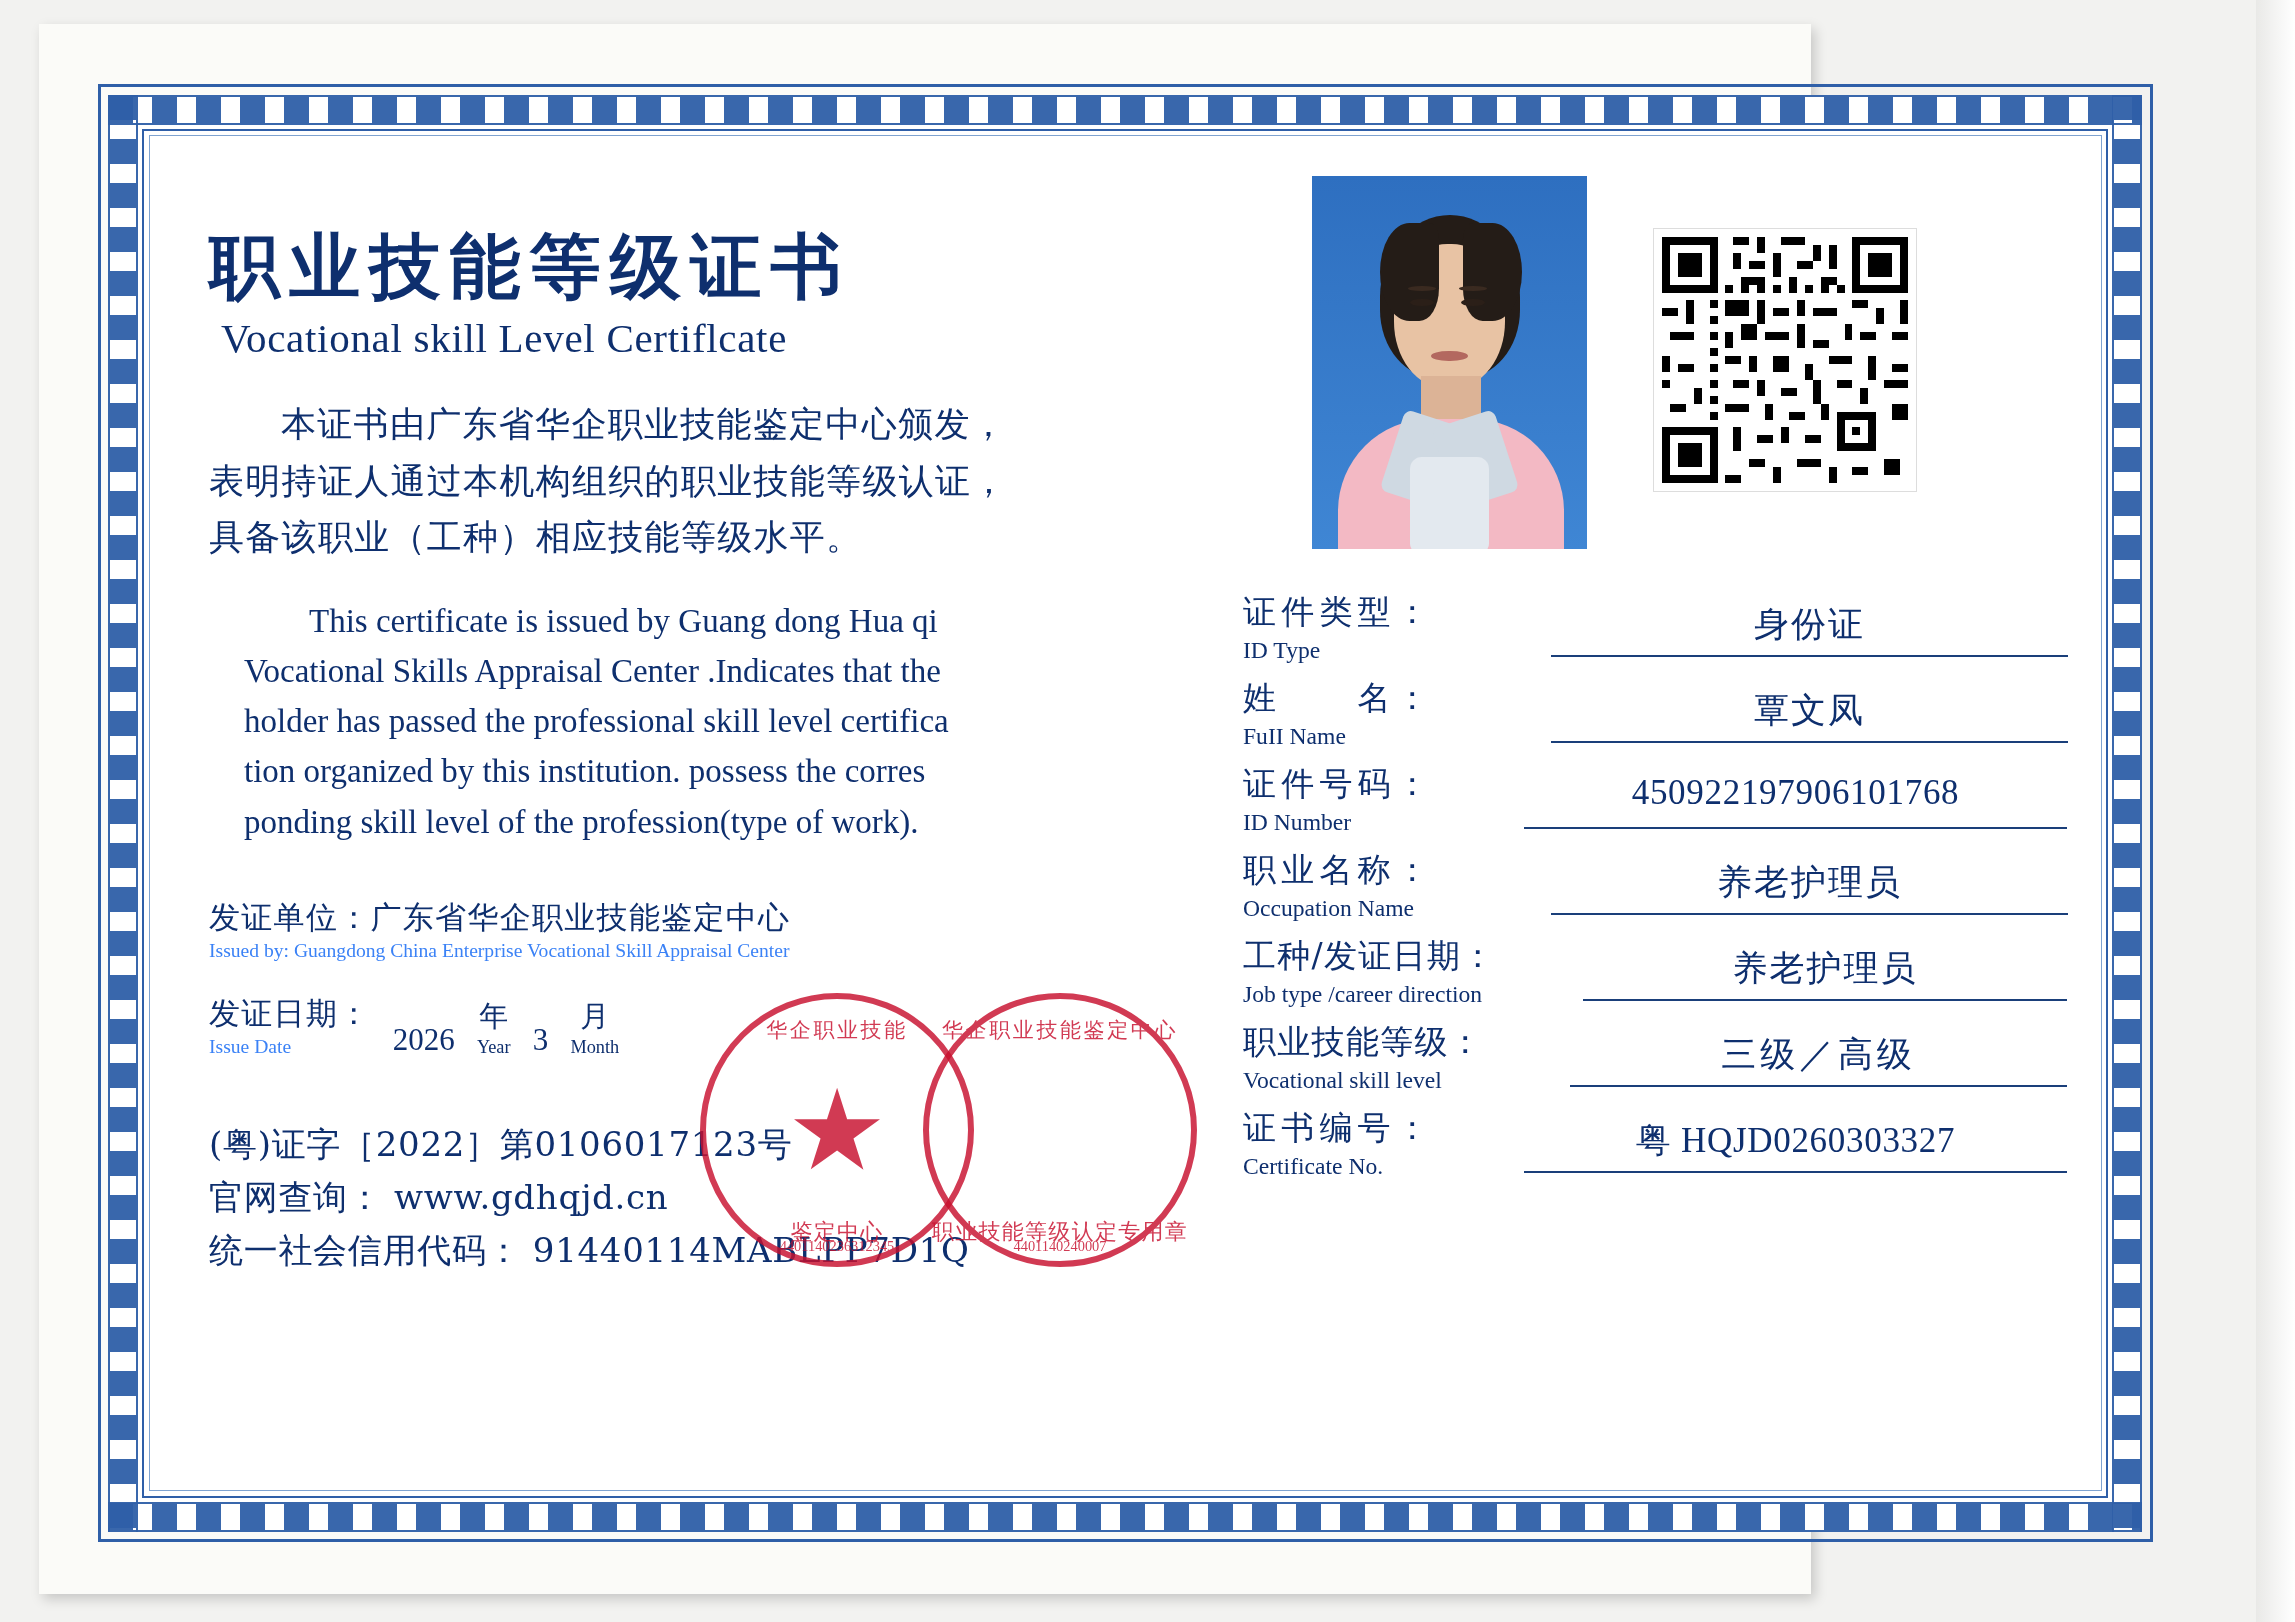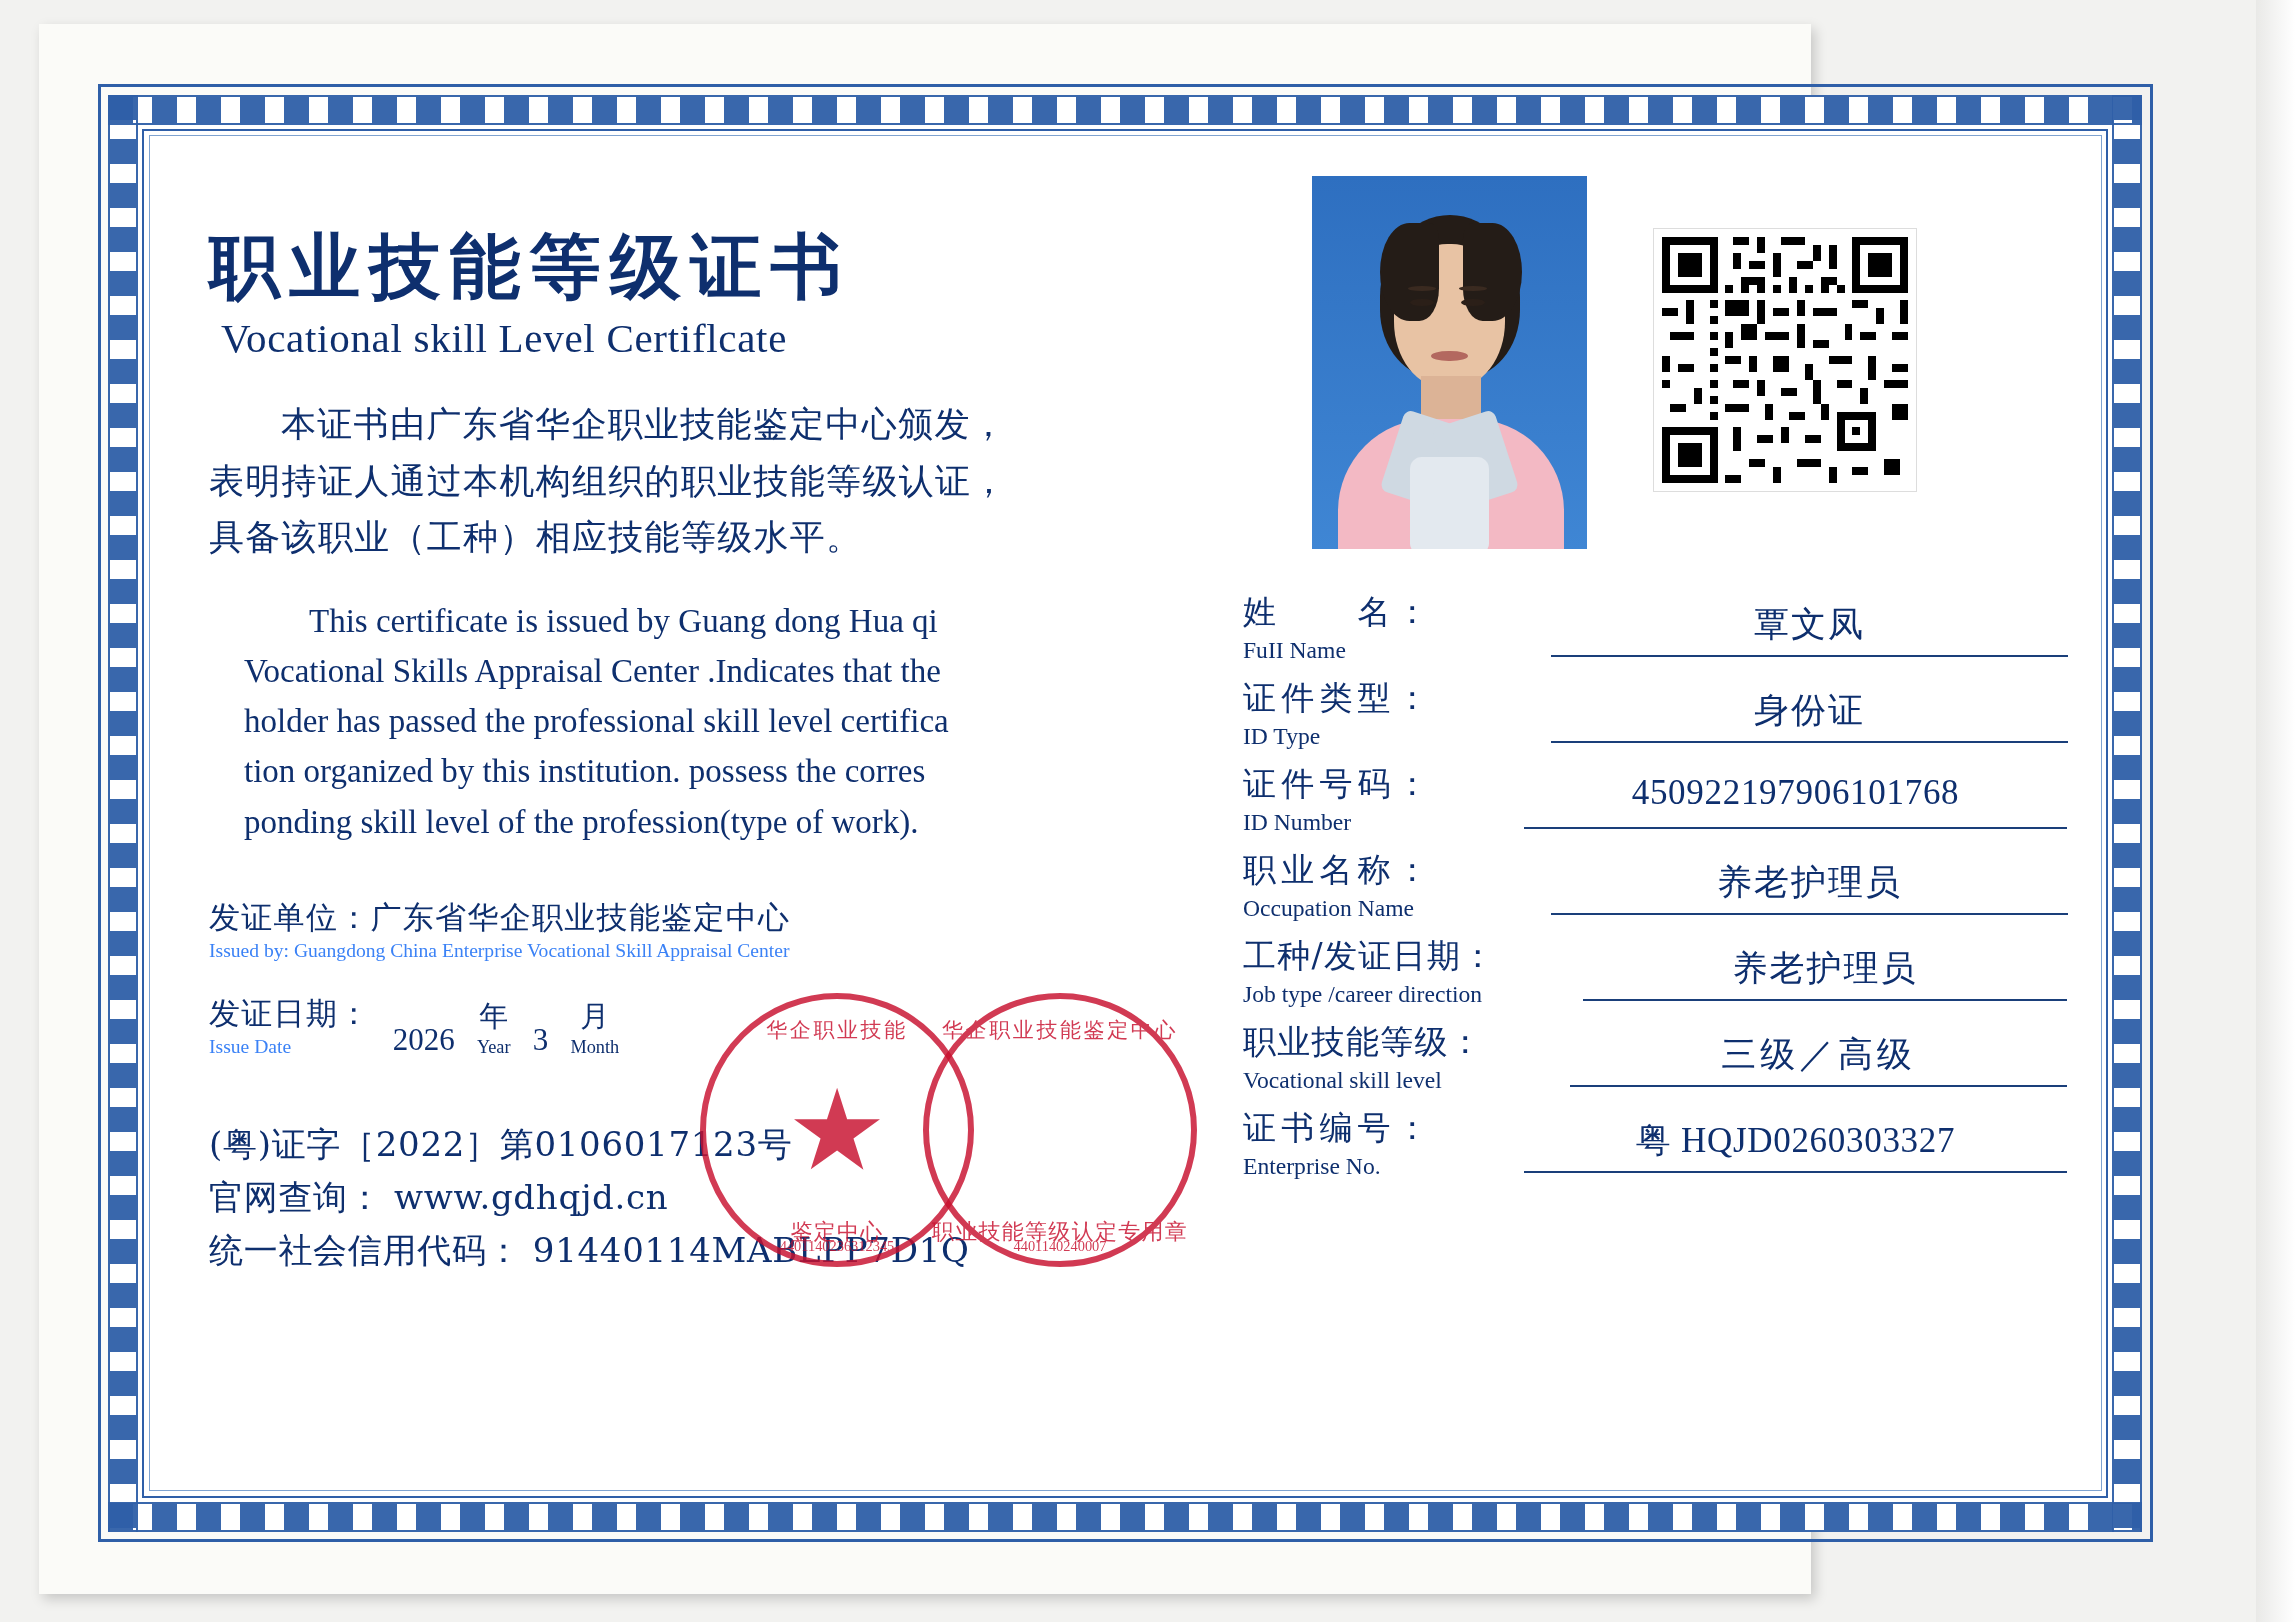--- a/index.html
+++ b/index.html
@@ -573,35 +573,35 @@
               <rect x="29" y="29" width="2" height="2"></rect>
                 <rect x="9" y="31" width="2" height="1"></rect>
             </g>
           </svg>
         </div>
 
         <div class="fields">
 
           <div class="field-row">
             <div class="f-label">
+              <div class="f-cn">证件类型：</div>
+              <div class="f-en">ID Type</div>
+            </div>
+            <div class="f-value-wrap">
+              <span class="f-value">身份证</span>
+            </div>
+          </div>
+
+          <div class="field-row">
+            <div class="f-label">
               <div class="f-cn">姓　　名：</div>
               <div class="f-en">FuII Name</div>
             </div>
             <div class="f-value-wrap">
               <span class="f-value">覃文凤</span>
-            </div>
-          </div>
-
-          <div class="field-row">
-            <div class="f-label">
-              <div class="f-cn">证件类型：</div>
-              <div class="f-en">ID Type</div>
-            </div>
-            <div class="f-value-wrap">
-              <span class="f-value">身份证</span>
             </div>
           </div>
 
           <div class="field-row">
             <div class="f-label">
               <div class="f-cn">证件号码：</div>
               <div class="f-en">ID Number</div>
             </div>
             <div class="f-value-wrap shift-l">
               <span class="f-value num">450922197906101768</span>
@@ -634,21 +634,21 @@
               <div class="f-en">Vocational skill level</div>
             </div>
             <div class="f-value-wrap" style="left:327px;width:497px;">
               <span class="f-value level">三级／高级</span>
             </div>
           </div>
 
           <div class="field-row">
             <div class="f-label">
               <div class="f-cn">证书编号：</div>
-              <div class="f-en">Enterprise No.</div>
+              <div class="f-en">Certificate No.</div>
             </div>
             <div class="f-value-wrap shift-l">
               <span class="f-value num">粤 HQJD0260303327</span>
             </div>
           </div>
 
         </div>
       </div>
 
       <div class="stamp stamp1">

